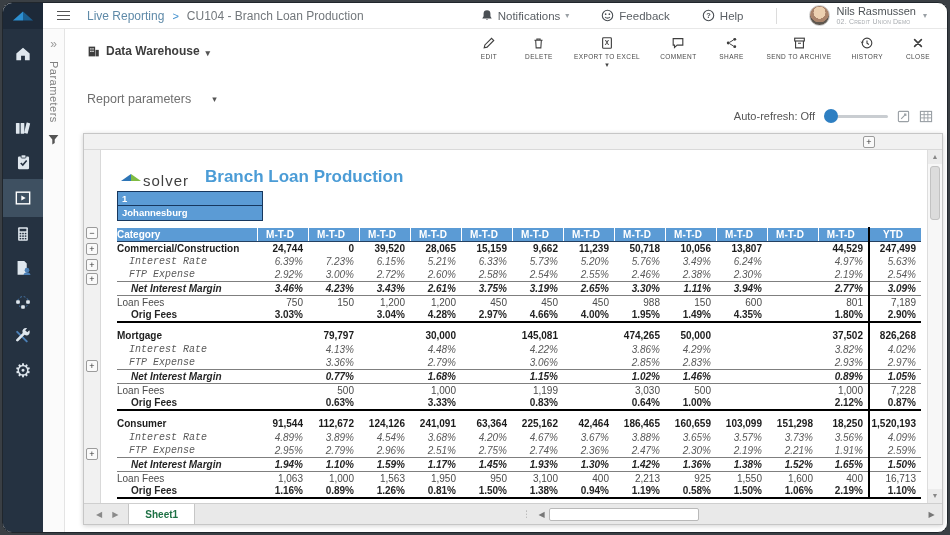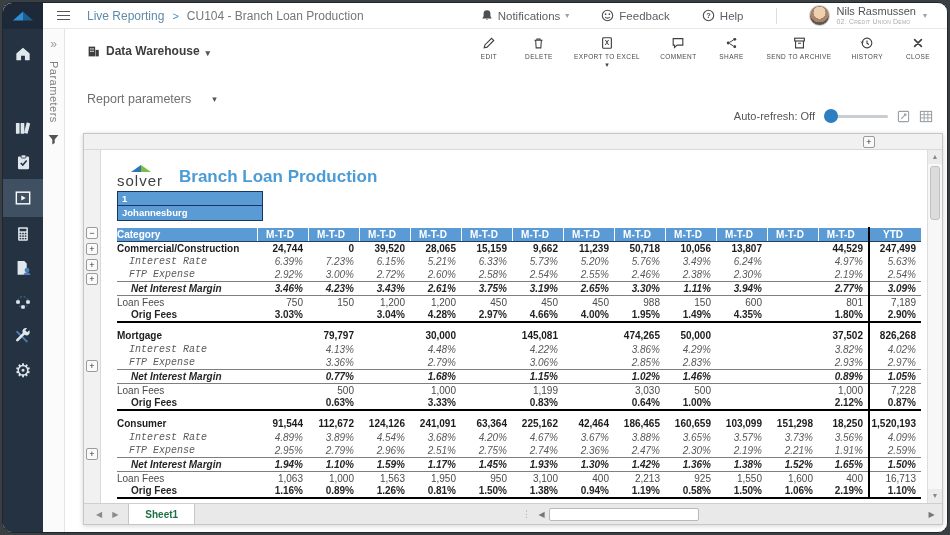--- a/index.html
+++ b/index.html
@@ -68,21 +68,21 @@
                  font-size:9px; line-height:10px; text-align:center; color:#333; cursor:pointer; }
   .outline-btn.topstrip { left:auto; top:2px; }
   .vscroll { position:absolute; right:0; top:16px; bottom:21px; width:15px; background:#f7f7f7; border-left:1px solid #ddd; }
   .vs-arrow { position:absolute; left:0; width:100%; height:14px; color:#888; font-size:7px; text-align:center; line-height:14px; cursor:pointer; background:#ececec; }
   .vs-up { top:0; } .vs-down { bottom:0; }
   .vs-thumb { position:absolute; left:2px; top:16px; width:10px; height:54px; background:#dcdcdc; border:1px solid #c2c2c2; border-radius:3px; }
 
   .sheet-content { position:absolute; left:17px; top:16px; right:15px; bottom:21px; overflow:hidden; padding:6px 0 0 16px; background:#fff; }
 
   .logo-row { display:flex; align-items:flex-end; gap:16px; height:32px; }
-  .solver-logo { display:flex; flex-direction:column; align-items:center; line-height:1; cursor:default; }
+  .solver-logo { display:flex; flex-direction:row; align-items:flex-start; line-height:1; cursor:default; }
   .solver-word { font-size:15px; color:#3f3f3f; letter-spacing:1px; }
   .report-title { font-size:17px; font-weight:bold; color:#4b9cd6; padding-bottom:1px; }
   .param-cells { width:146px; margin-top:3px; border:1px solid #17375e; }
   .pcell { height:14px; background:#5b9bd5; color:#fff; font-weight:bold; font-size:9.5px; line-height:14px; padding-left:4px; }
   .pcell.top { border-bottom:1px solid #17375e; }
 
   table.grid { border-collapse:collapse; table-layout:fixed; width:804px; margin-top:6px; }
   table.grid th, table.grid td { height:13.5px; font-size:10px; padding:0 5px 0 0; overflow:hidden; white-space:nowrap; }
   .h-corner { background:#fff; }
   .h-month { background:#5b9bd5; color:#17375e; font-weight:bold; text-align:center; border-left:1.5px solid #fff; padding:0; }

